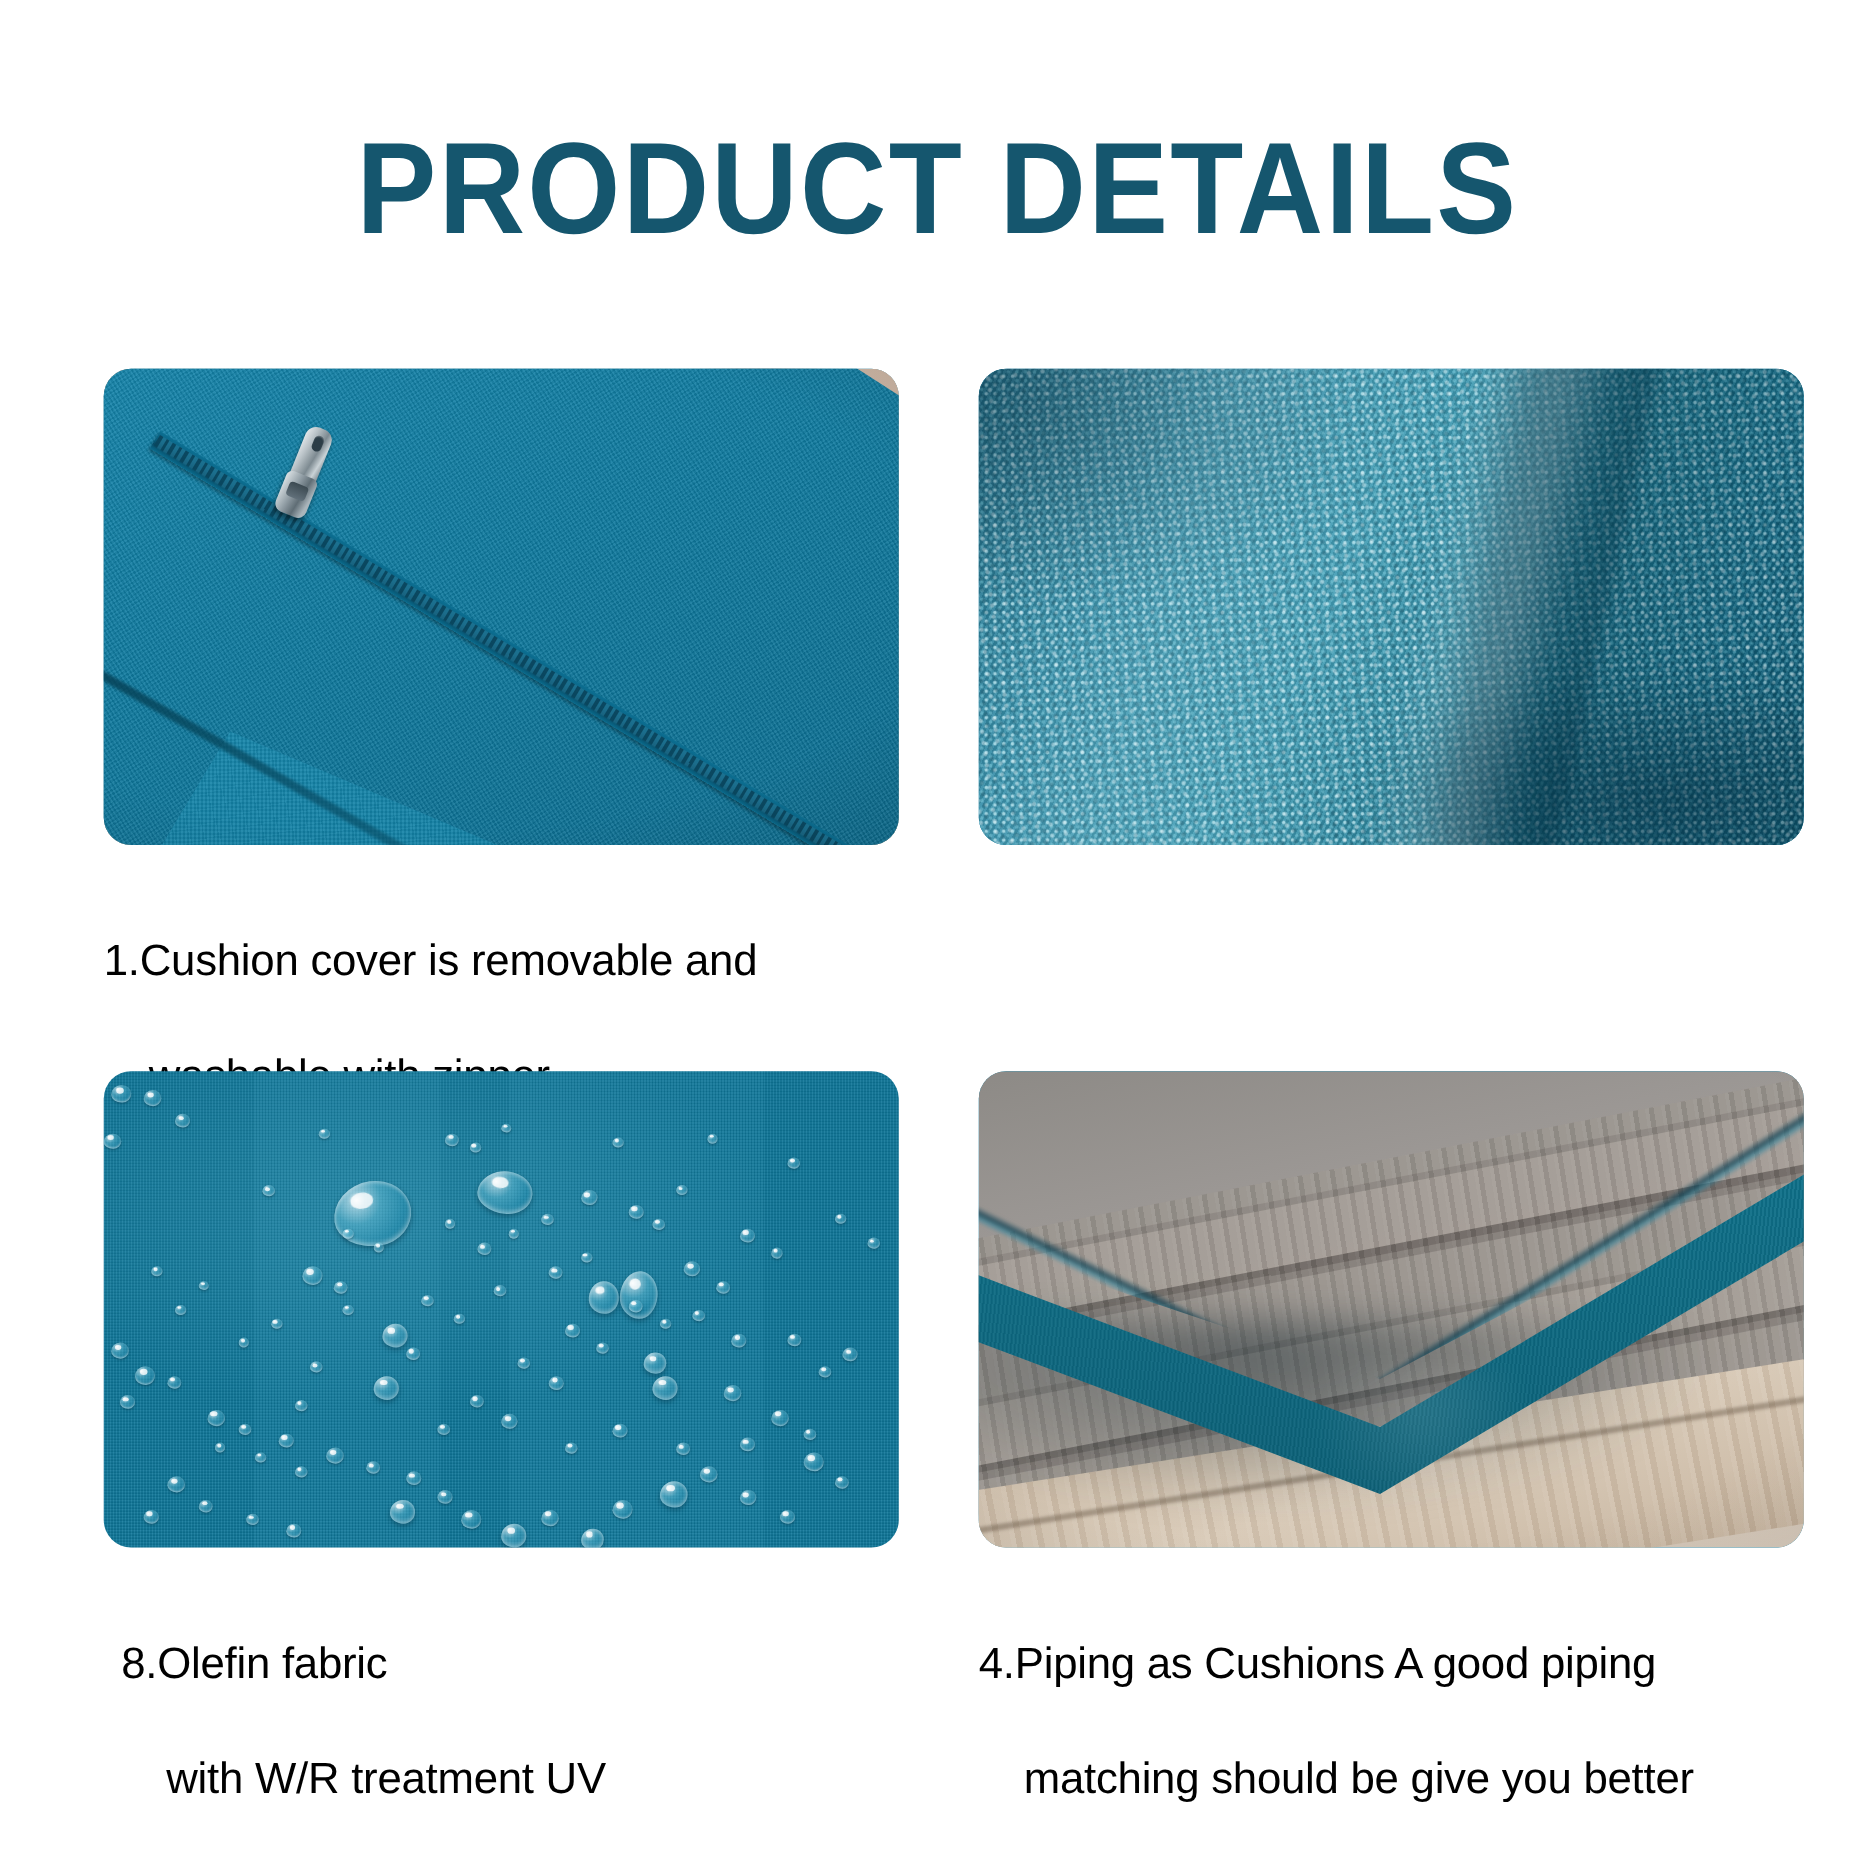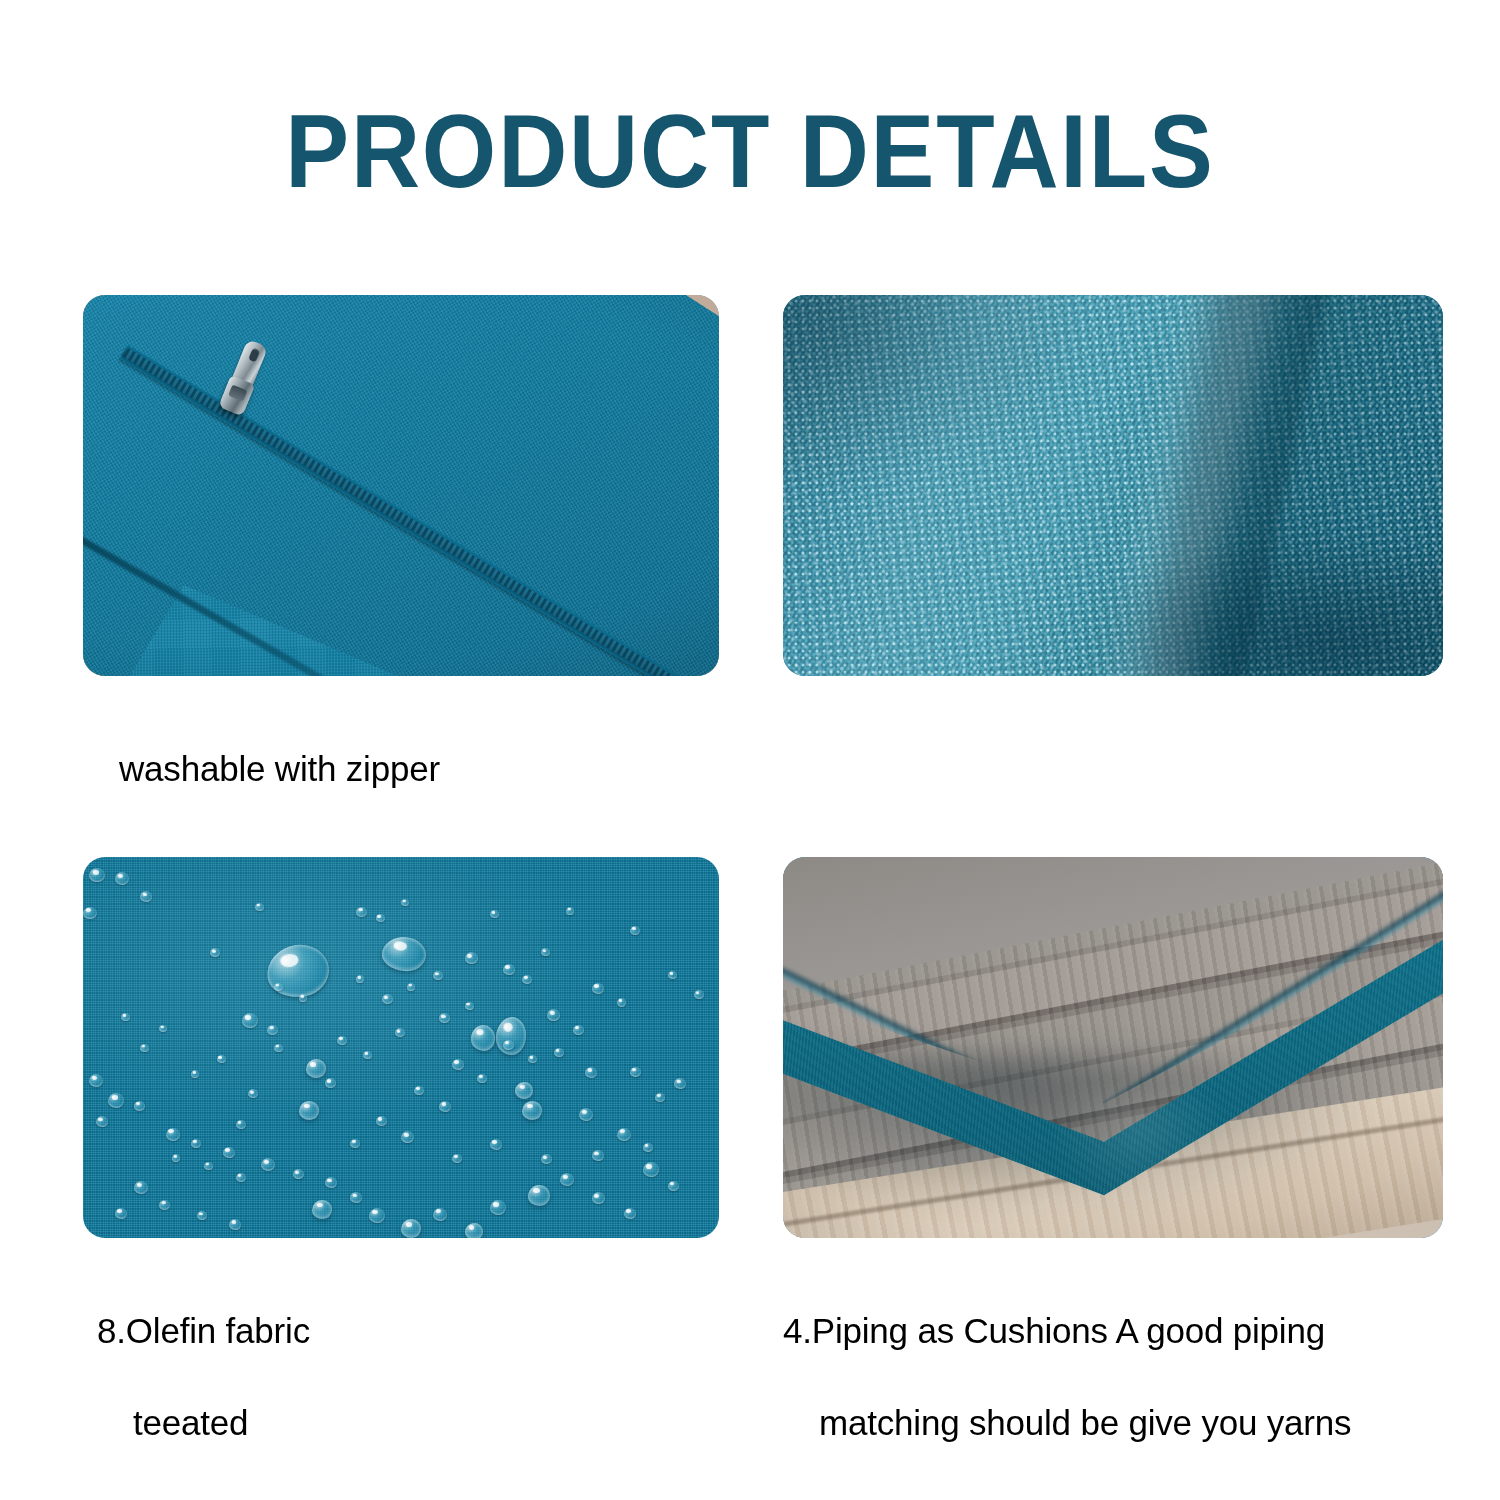--- a/index.html
+++ b/index.html
@@ -479,20 +479,21 @@
           <div class="p1-slider-tab">
             <div class="p1-slider-hole"></div>
           </div>
           <div class="p1-slider-body">
             <div class="p1-slider-notch"></div>
           </div>
         </div>
         <div class="p1-vignette"></div>
       </div>
       <div class="caption">
+        <span class="ln">1.Cushion cover is removable and</span>
         <span class="ln ind">washable with zipper</span>
       </div>
     </div>
 
     <div class="cell row-1 col-r">
       <div class="photo">
         <div class="p2-base"></div>
         <div class="p2-weave"></div>
         <div class="p2-weave-2"></div>
         <div class="p2-shadow-topleft"></div>
@@ -610,20 +611,21 @@
             <div class="drop tiny" style="left:24%;top:69%;width:10px;height:9px;transform:rotate(0deg);"></div>
             <div class="drop tiny" style="left:8%;top:85%;width:14px;height:13px;transform:rotate(0deg);"></div>
             <div class="drop tiny" style="left:12%;top:90%;width:11px;height:10px;transform:rotate(0deg);"></div>
             <div class="drop tiny" style="left:5%;top:92%;width:12px;height:11px;transform:rotate(0deg);"></div>
             <div class="drop tiny" style="left:18%;top:93%;width:10px;height:9px;transform:rotate(0deg);"></div>
             <div class="drop tiny" style="left:23%;top:95%;width:12px;height:11px;transform:rotate(0deg);"></div>
           </div>
       </div>
       <div class="caption">
         <span class="ln">8.Olefin fabric</span>
+        <span class="ln ind">with W/R  treatment UV</span>
         <span class="ln ind">teeated</span>
       </div>
     </div>
 
     <div class="cell row-2 col-r">
       <div class="photo">
         <div class="p4-base"></div>
         <div class="p4-deck"></div>
         <div class="p4-deck-grain"></div>
         <div class="p4-floor"></div>
@@ -633,19 +635,19 @@
         <div class="p4-cushion-top"></div>
         <div class="p4-piping">
           <div class="p4-piping-a"></div>
           <div class="p4-piping-b"></div>
         </div>
         <div class="p4-corner-soft"></div>
         <div class="p4-vignette"></div>
       </div>
       <div class="caption">
         <span class="ln">4.Piping as Cushions  A good piping</span>
-        <span class="ln ind">matching should be give you yarns</span>
+        <span class="ln ind">matching should be give you better</span>
         <span class="ln ind">feeling and visual.</span>
       </div>
     </div>
 
   </div>
 </div>
 
 </body></html>

